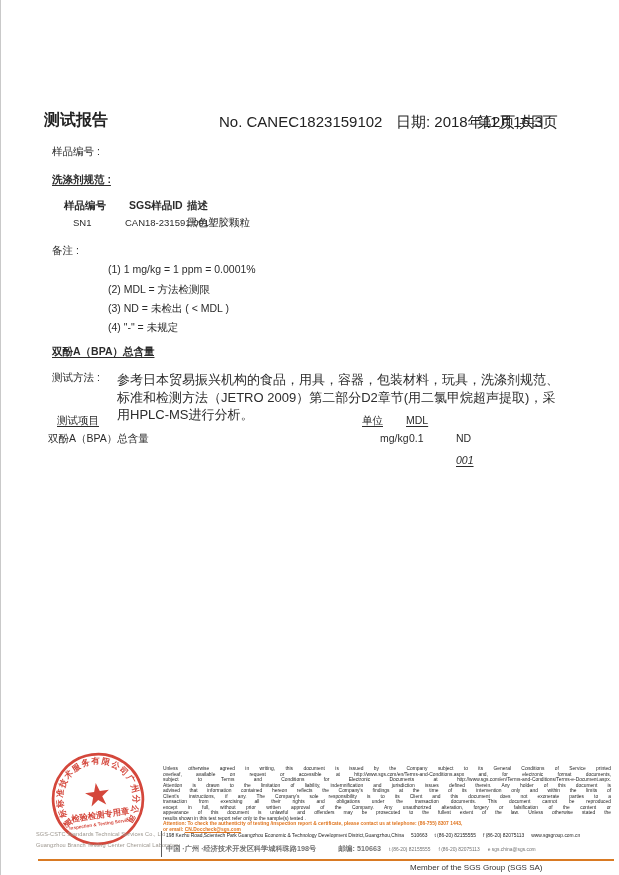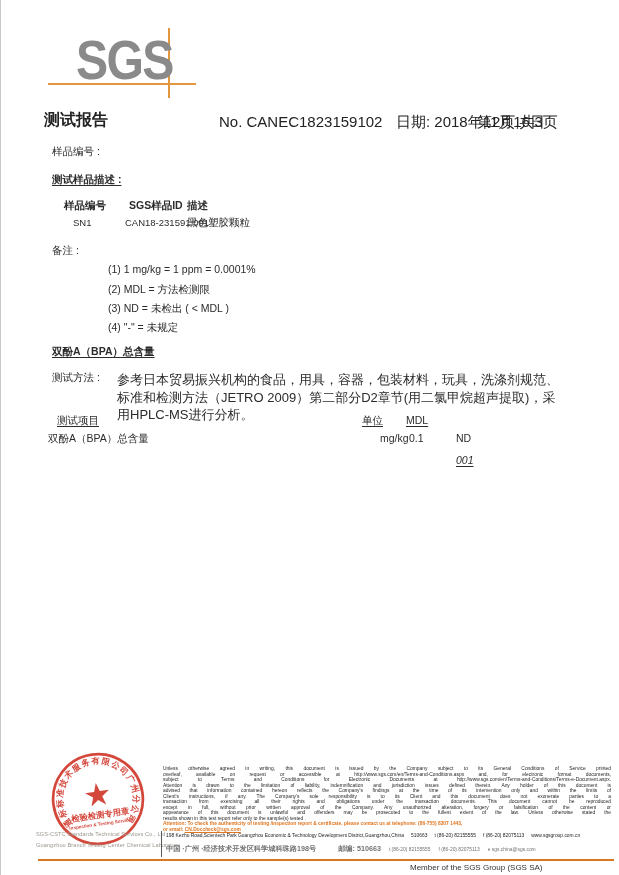--- a/index.html
+++ b/index.html
@@ -43,34 +43,29 @@
   .addr-sm { font-size:4.9px; }
   .orange-rule { position:absolute; left:38px; top:859px; width:576px; height:2px; background:#d97a23; }
   .member { position:absolute; left:410px; top:863px; font-size:8px; color:#333; }
 </style>
 </head>
 <body>
 
 <div class="page">
   <div class="scan-edge"></div>
 
-  <div class="logo-wrap">
-    <div class="logo-hline"></div>
-    <div class="logo-vline"></div>
-    <div class="logo-text">SGS</div>
-  </div>
 
   <div class="abs title" style="left:44px; top:110px;">测试报告</div>
   <div class="abs meta" style="left:219px; top:113px;">No. CANEC1823159102</div>
   <div class="abs meta" style="left:396px; top:113px;">日期: 2018年11月16日</div>
   <div class="abs meta" style="left:477px; top:113px;">第2页,共3页</div>
 
   <div class="abs txt" style="left:52px; top:145px;">样品编号 :</div>
 
-  <div class="abs txt b u" style="left:52px; top:173px;">测试样品描述 :</div>
+  <div class="abs txt b u" style="left:52px; top:173px;">洗涤剂规范 :</div>
   <div class="abs txt b" style="left:64px; top:199px;">样品编号</div>
   <div class="abs txt b" style="left:129px; top:199px;">SGS样品ID</div>
   <div class="abs txt b" style="left:187px; top:199px;">描述</div>
   <div class="abs" style="left:73px; top:217px; font-size:9.5px;">SN1</div>
   <div class="abs" style="left:125px; top:217px; font-size:9.5px;">CAN18-231591.001</div>
   <div class="abs txt" style="left:187px; top:216px;">黑色塑胶颗粒</div>
 
   <div class="abs txt" style="left:52px; top:244px;">备注 :</div>
   <div class="abs txt" style="left:108px; top:263px;">(1) 1 mg/kg = 1 ppm = 0.0001%</div>
   <div class="abs txt" style="left:108px; top:283px;">(2) MDL = 方法检测限</div>

